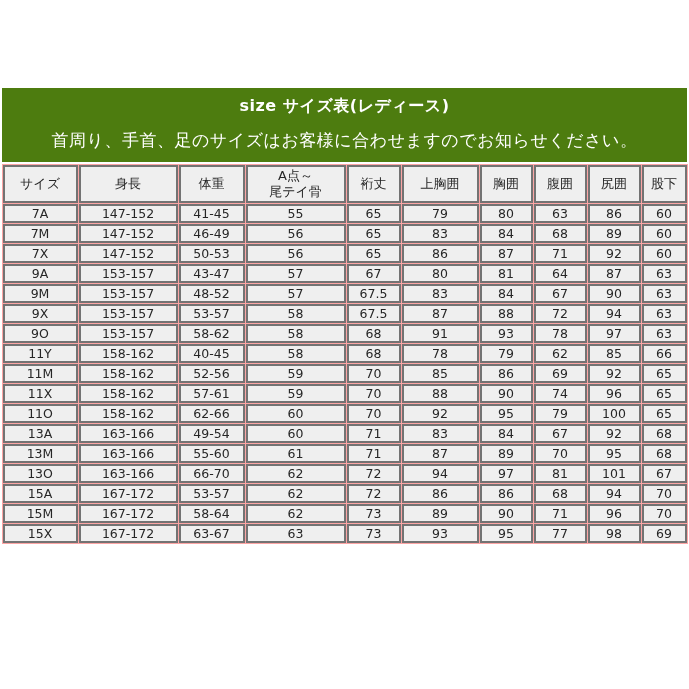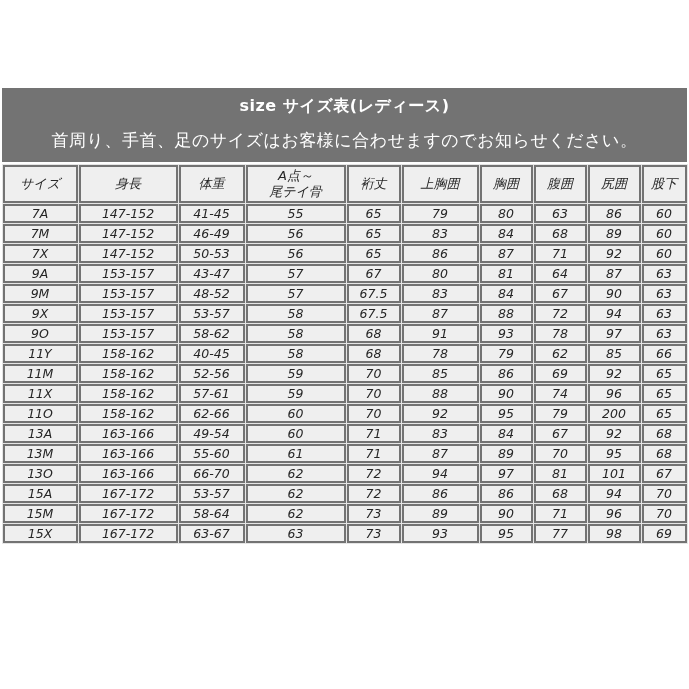--- a/index.html
+++ b/index.html
@@ -8,21 +8,21 @@
     background: #ffffff;
   }
   body {
     width: 689px;
     height: 689px;
     font-family: "DejaVu Sans", "Liberation Sans", sans-serif;
     overflow: hidden;
   }
   .banner {
     margin: 88px 2px 0 2px;
-    background: #737373;
+    background: #4d7c0f;
     color: #ffffff;
     text-align: center;
     padding: 5px 0 9px 0;
   }
   .banner-title {
     font-size: 16px;
     font-weight: bold;
     letter-spacing: 0.5px;
     padding: 3px 0 5px 0;
   }
@@ -31,22 +31,21 @@
     font-weight: normal;
     letter-spacing: 0.5px;
     padding: 7px 0 1px 0;
   }
   table.size-table {
     margin: 2px auto 11px auto;
     border-collapse: separate;
     border-spacing: 1px;
     table-layout: fixed;
     width: 676px;
-    background: #e5e5e5;
-    font-style: italic;
+    background: #fca5a5;
   }
   table.size-table th,
   table.size-table td {
     border: 2px solid #737373;
     background: #efefef;
     text-align: center;
     vertical-align: middle;
     color: #262626;
     font-weight: normal;
     overflow: hidden;
@@ -223,21 +222,21 @@
       </tr>
       <tr>
         <td>11O</td>
         <td>158-162</td>
         <td>62-66</td>
         <td>60</td>
         <td>70</td>
         <td>92</td>
         <td>95</td>
         <td>79</td>
-        <td>200</td>
+        <td>100</td>
         <td>65</td>
       </tr>
       <tr>
         <td>13A</td>
         <td>163-166</td>
         <td>49-54</td>
         <td>60</td>
         <td>71</td>
         <td>83</td>
         <td>84</td>

